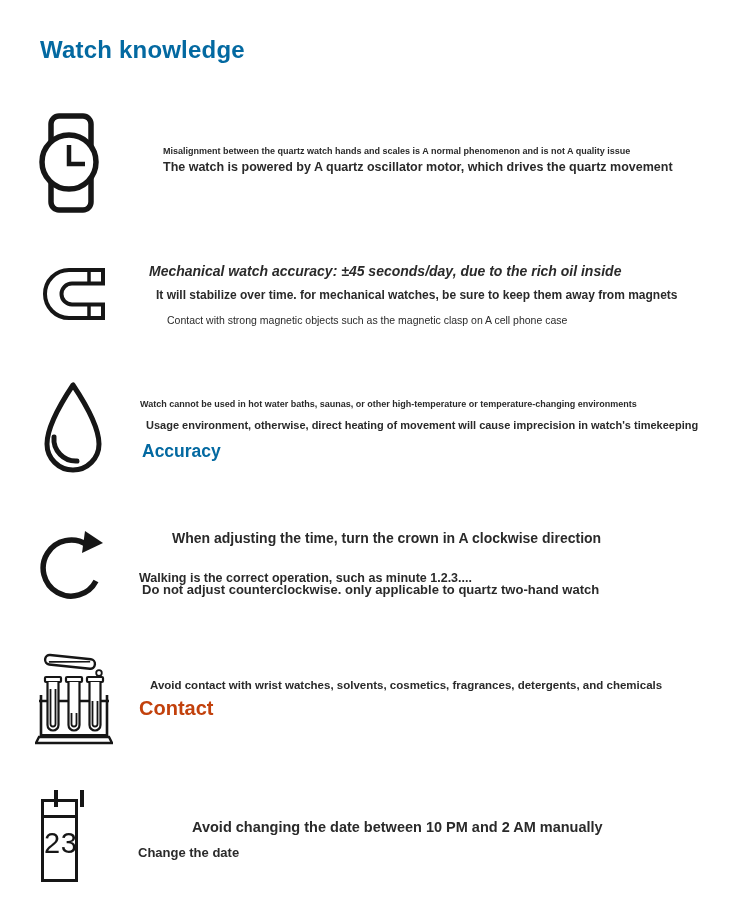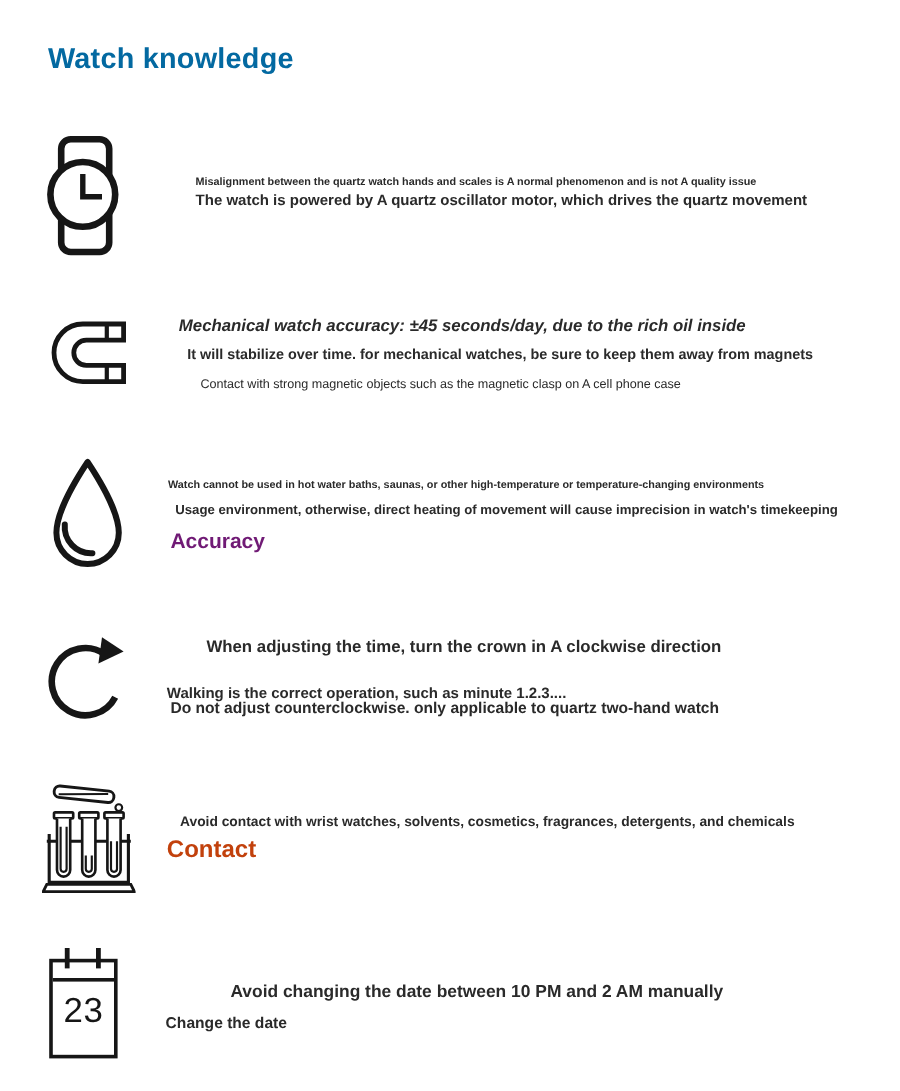--- a/index.html
+++ b/index.html
@@ -21,21 +21,21 @@
   .line {
     position:absolute; white-space:nowrap;
     font-weight:700; color:#2a2a2a;
     font-family:"Liberation Sans", sans-serif;
   }
   .icon { position:absolute; }
   .icon svg { display:block; }
   
   .cal { position:absolute; width:64px; height:95px; }
   .cal-box {
-    position:absolute; top:9px; left:0; width:57px; height:83px;
+    position:absolute; top:9px; left:0; width:37px; height:83px;
     border:3.5px solid #161616; box-sizing:border-box; background:#fff;
   }
   .cal-header { height:13px; border-bottom:3px solid #161616; }
   .cal-tick { position:absolute; top:0; width:3.5px; height:17px; background:#161616; z-index:2; }
   .cal-day {
     text-align:center; font-size:29px; font-weight:400; color:#161616;
     margin-top:9px; letter-spacing:0.5px;
   }
 </style>
 </head>
@@ -67,21 +67,21 @@
   <div class="line" style="left:147px;top:314px;font-size:10.5px;font-weight:400;margin-left:20px;">Contact with strong magnetic objects such as the magnetic clasp on A cell phone case</div>
 
   <div class="icon" style="left:40px;top:380px;">
     <svg width="66" height="95" viewBox="0 0 66 95" xmlns="http://www.w3.org/2000/svg">
       <path d="M33,5 C27,14 7,45 7,64 A26,26 0 0 0 59,64 C59,45 39,14 33,5 Z" fill="none" stroke="#161616" stroke-width="5" stroke-linejoin="round"></path>
       <path d="M14,57 A22,22 0 0 0 37,81" fill="none" stroke="#161616" stroke-width="5" stroke-linecap="round"></path>
     </svg>
   </div>
   <div class="line" style="left:146px;top:419px;font-size:11px;">Usage environment, otherwise, direct heating of movement will cause imprecision in watch's timekeeping</div>
   <div class="line" style="left:140px;top:399px;font-size:9px;">Watch cannot be used in hot water baths, saunas, or other high-temperature or temperature-changing environments</div>
-  <div class="line" style="left:142px;top:441px;font-size:17.5px;color:#701a75;">Accuracy</div>
+  <div class="line" style="left:142px;top:441px;font-size:17.5px;color:#0369a1;">Accuracy</div>
 
   <div class="icon" style="left:40px;top:526px;">
     <svg width="66" height="78" viewBox="0 0 66 78" xmlns="http://www.w3.org/2000/svg">
       <path d="M47,19 A28,28 0 1 0 56,55" fill="none" stroke="#161616" stroke-width="5.5"></path>
       <polygon points="45,5 63,17 42,27" fill="#161616"></polygon>
     </svg>
   </div>
   <div class="line" style="left:172px;top:530px;font-size:14px;">When adjusting the time, turn the crown in A clockwise direction</div>
   <div class="line" style="left:139px;top:556px;font-size:12.5px;margin-top:15px;">Walking is the correct operation, such as minute 1.2.3....</div>
   <div class="line" style="left:142px;top:582px;font-size:13px;">Do not adjust counterclockwise. only applicable to quartz two-hand watch</div>

